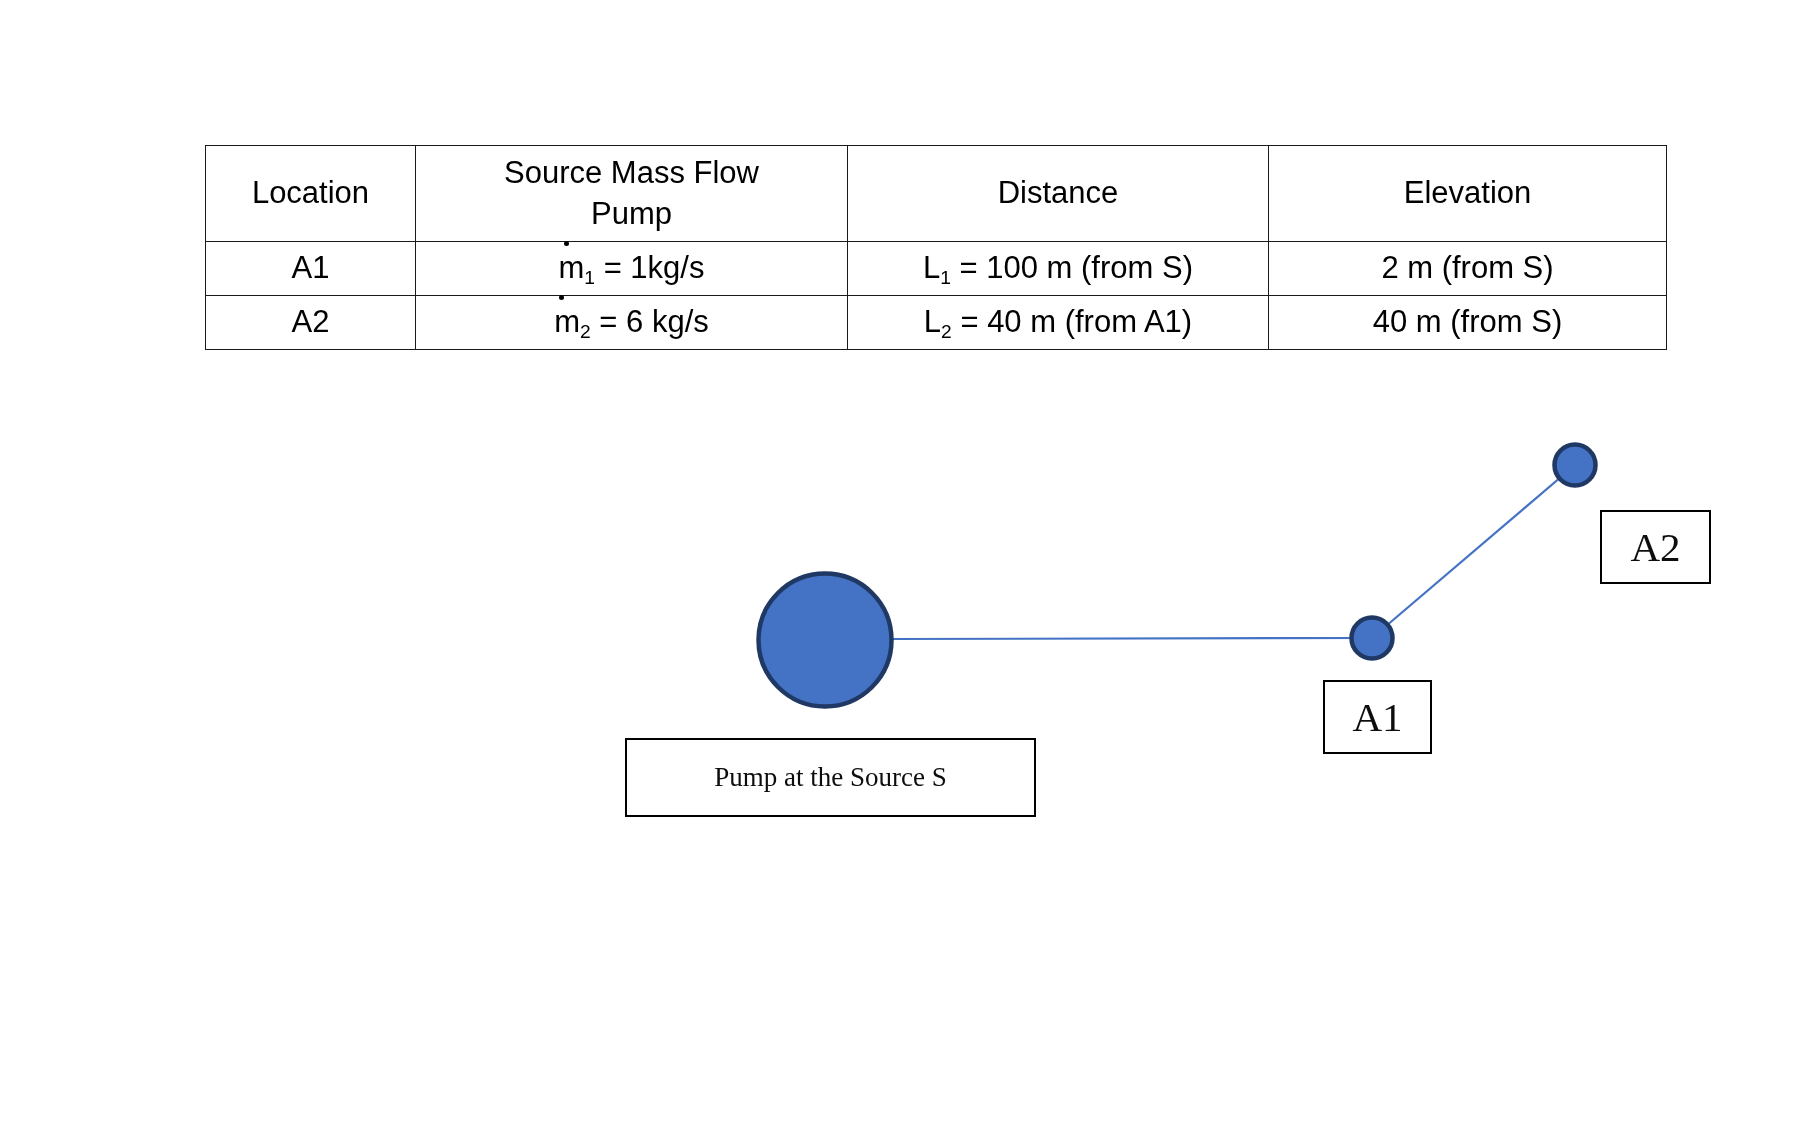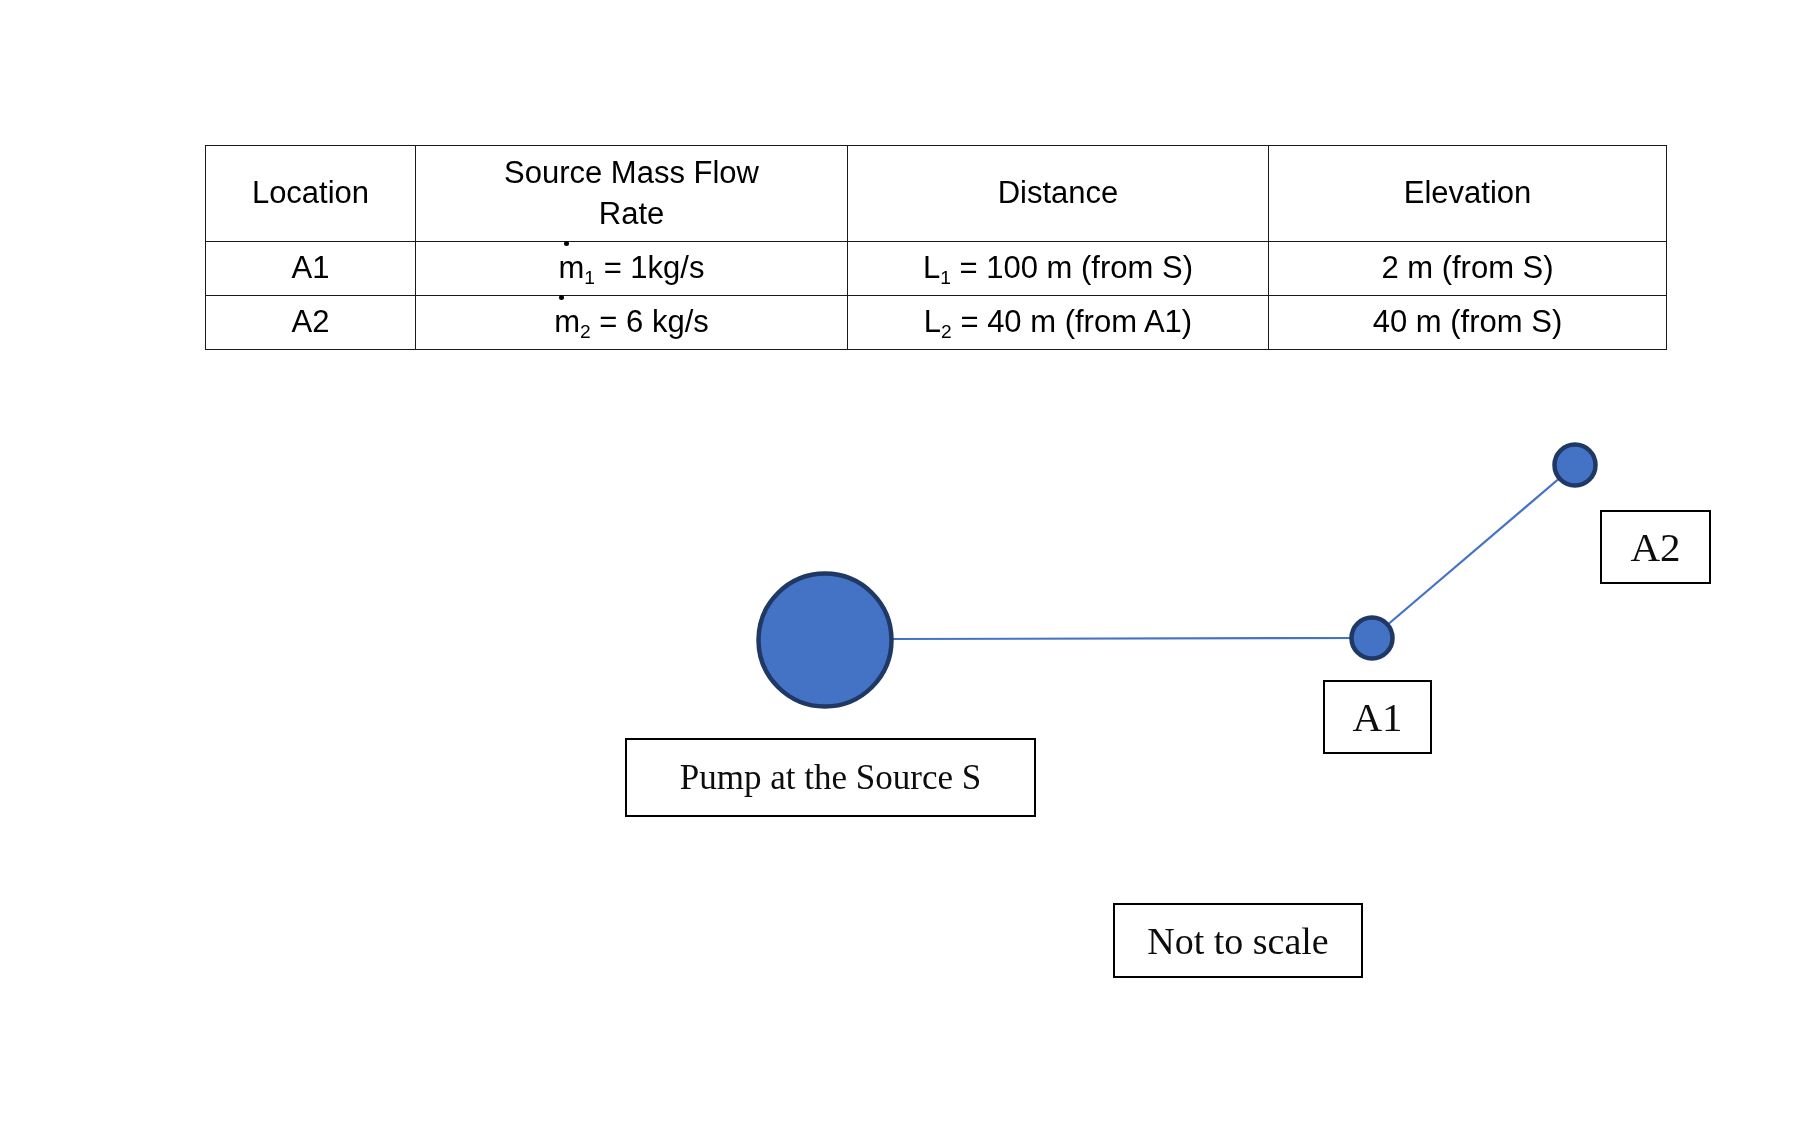--- a/index.html
+++ b/index.html
@@ -100,21 +100,21 @@
     align-items: center;
     justify-content: center;
     box-sizing: border-box;
     line-height: 1;
   }
   .callout-pump {
     left: 625px;
     top: 738px;
     width: 411px;
     height: 79px;
-    font-size: 35px;
+    font-size: 27px;
   }
   .callout-a1 {
     left: 1323px;
     top: 680px;
     width: 109px;
     height: 74px;
     font-size: 41px;
   }
   .callout-a2 {
     left: 1600px;
@@ -137,21 +137,21 @@
 <div id="canvas">
 
   <table class="data-table">
     <thead>
       <tr>
         <th class="col-loc">
           <span class="hdr-inner">Location</span>
         </th>
         <th class="col-flow">
           <span class="hdr-inner">Source Mass Flow</span>
-          <span class="hdr-inner">Rate</span>
+          <span class="hdr-inner">Pump</span>
         </th>
         <th class="col-dist">
           <span class="hdr-inner">Distance</span>
         </th>
         <th class="col-elev">
           <span class="hdr-inner">Elevation</span>
         </th>
       </tr>
     </thead>
     <tbody>
@@ -184,17 +184,14 @@
   </div>
 
   <div class="callout callout-a1">
     <span>A1</span>
   </div>
 
   <div class="callout callout-a2">
     <span>A2</span>
   </div>
 
-  <div class="callout callout-scale">
-    <span>Not to scale</span>
-  </div>
 
 </div>
 
 </body></html>

